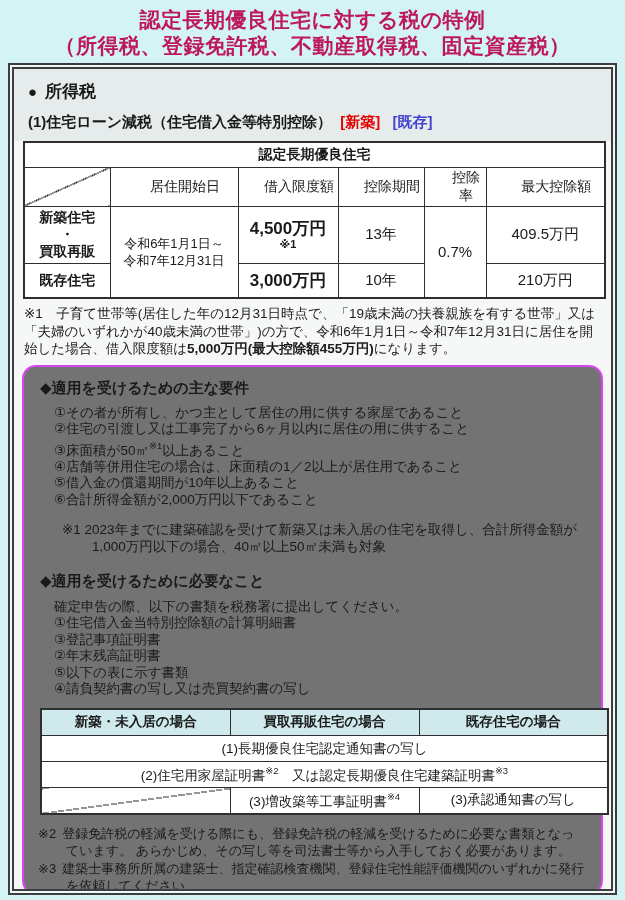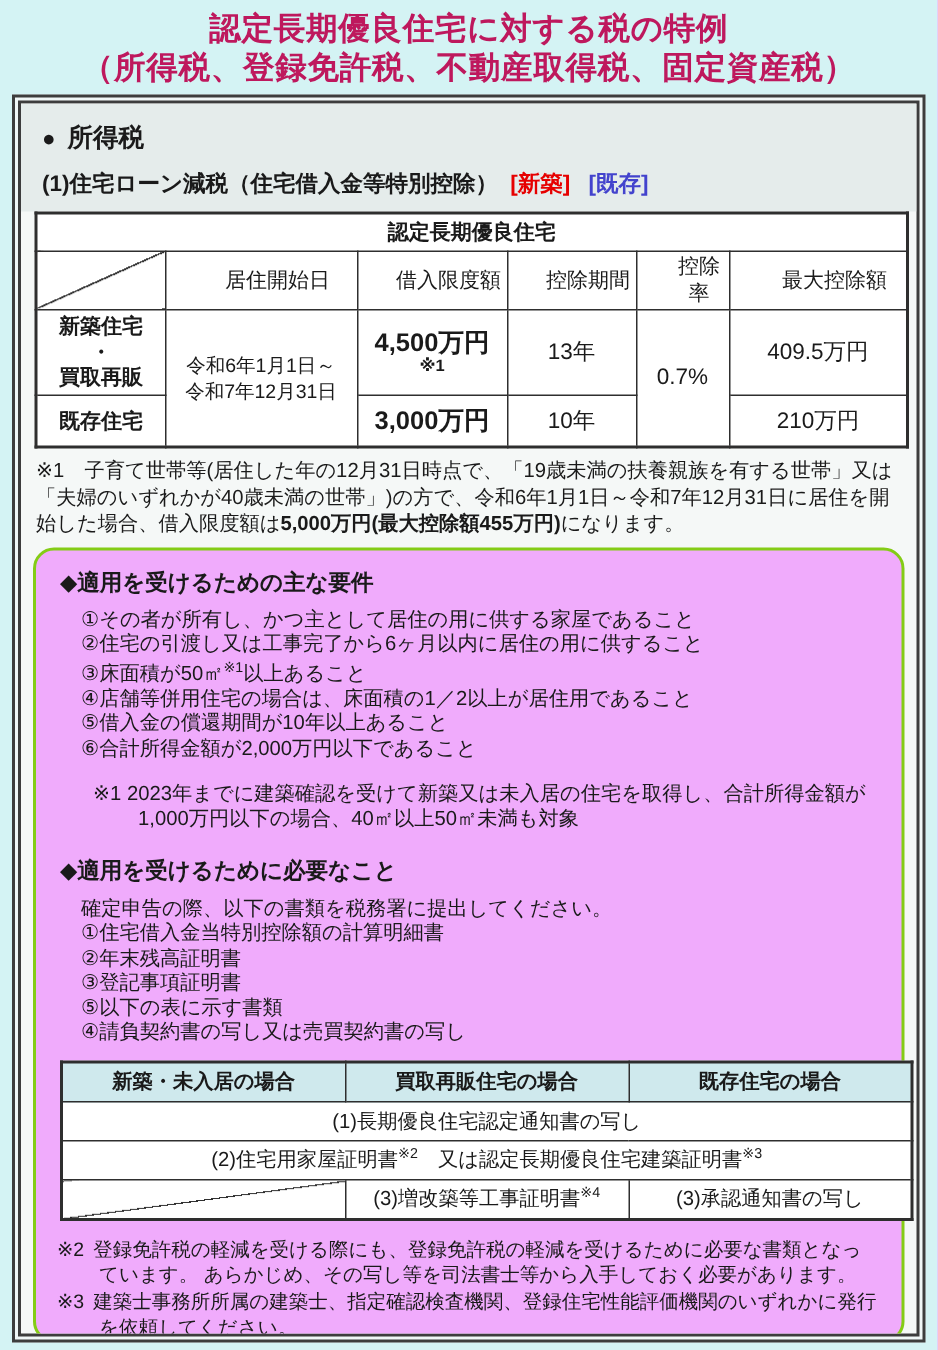--- a/index.html
+++ b/index.html
@@ -73,23 +73,23 @@
 
   .note1 {
     margin: 6px 10px 0 10px;
     font-size: 13.5px;
     line-height: 17.5px;
   }
   .note1 .em { font-weight: bold; }
 
   .rounded-box {
     margin: 7px 8px 0 8px;
-    border: 2px solid #84cc16;
+    border: 2px solid #d946ef;
     border-radius: 14px;
-    background: #f0abfc;
+    background: #737373;
     padding: 12px 14px 10px 14px;
     height: 530px;
   }
   .box-heading { font-size: 15px; font-weight: bold; margin: 0 0 7px 2px; }
   .req-list, .proc-list { margin-left: 16px; font-size: 13.5px; line-height: 16.5px; }
   .req-list div, .proc-list div { white-space: nowrap; }
   .sup { font-size: 9.5px; vertical-align: super; }
   .req-note {
     margin: 13px 0 0 24px;
     font-size: 13.5px;
@@ -211,22 +211,22 @@
           <div>⑤借入金の償還期間が10年以上あること</div>
           <div>⑥合計所得金額が2,000万円以下であること</div>
         </div>
         <p class="req-note"><span class="fn-marker">※1</span> <span>2023年までに建築確認を受けて新築又は未入居の住宅を取得し、合計所得金額が1,000万円以下の場合、40㎡以上50㎡未満も対象</span></p>
 
         <div class="proc-section">
           <div class="box-heading">◆適用を受けるために必要なこと</div>
           <div class="proc-intro">確定申告の際、以下の書類を税務署に提出してください。</div>
           <div class="proc-list">
             <div>①住宅借入金当特別控除額の計算明細書</div>
+            <div>③登記事項証明書</div>
             <div>②年末残高証明書</div>
-            <div>③登記事項証明書</div>
             <div>⑤以下の表に示す書類</div>
             <div>④請負契約書の写し又は売買契約書の写し</div>
           </div>
         </div>
 
         <table class="t2">
           <colgroup>
               <col style="width:189px">
               <col style="width:189px">
               <col style="width:189px">

